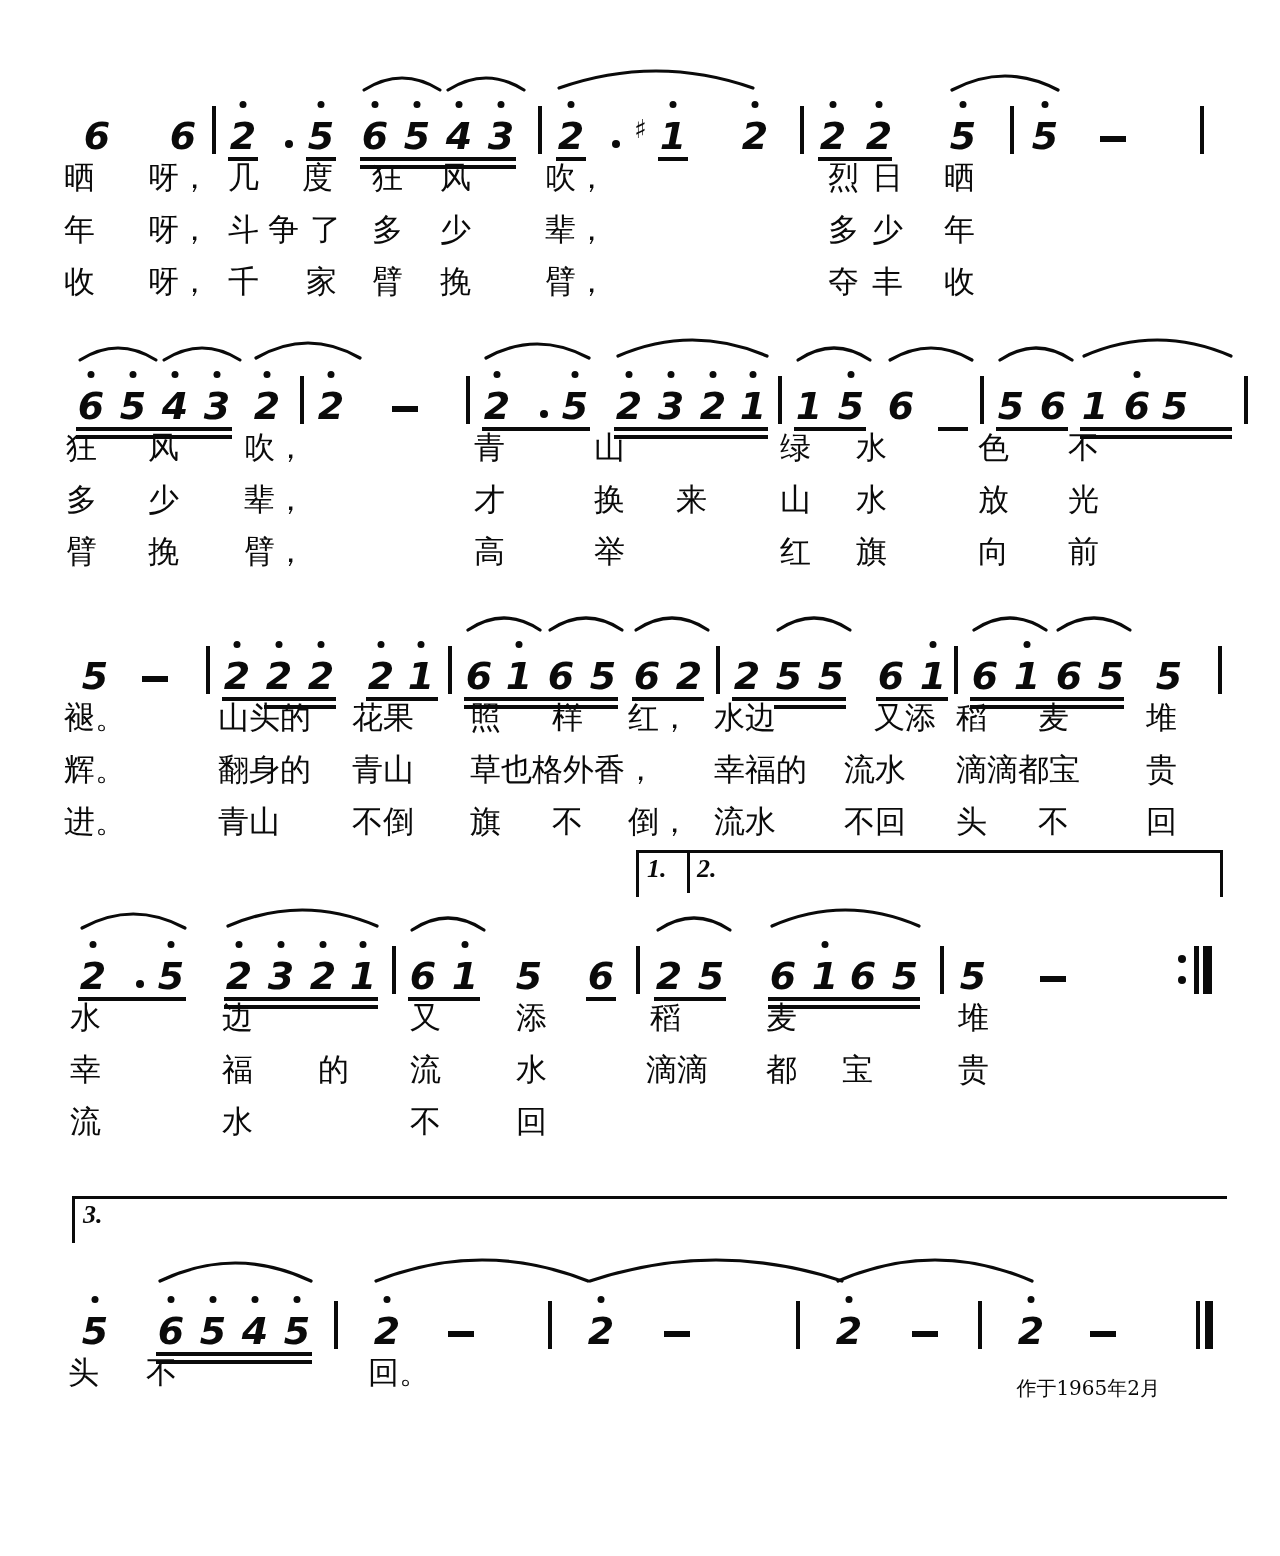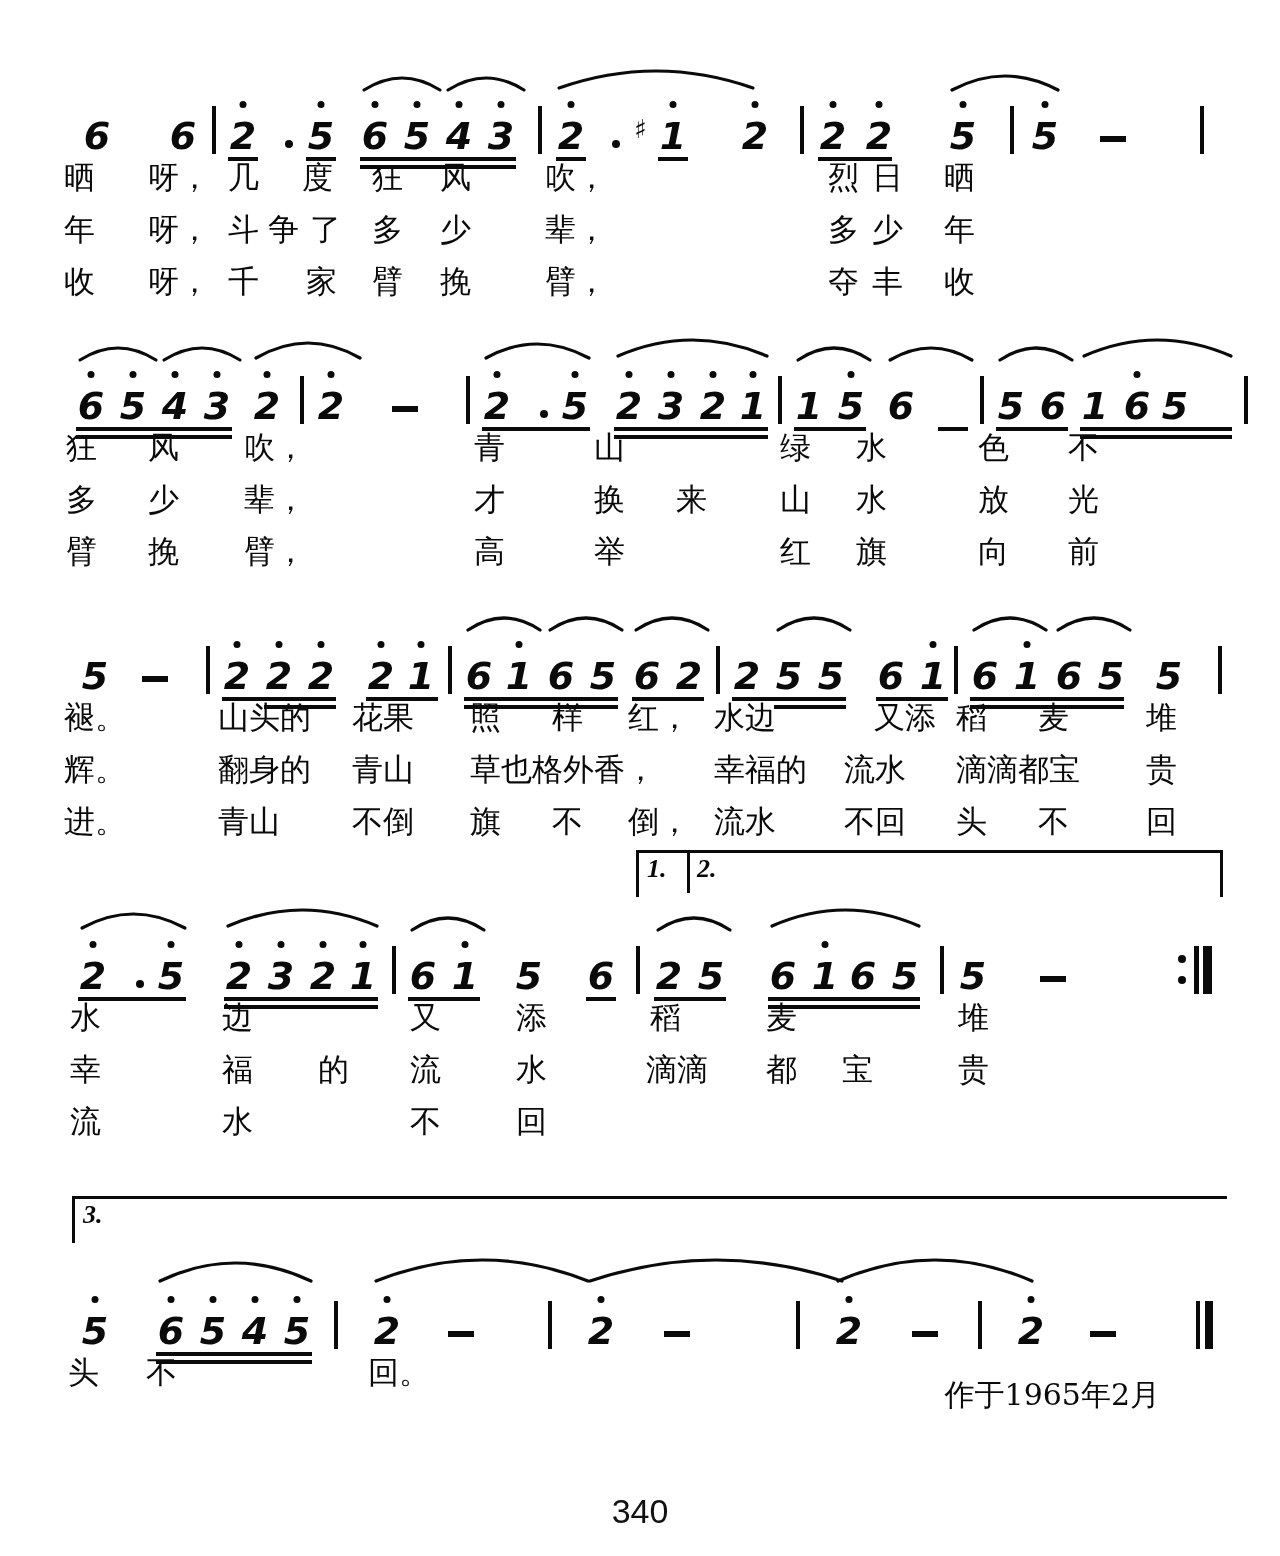--- a/index.html
+++ b/index.html
@@ -194,21 +194,21 @@
     height: 40px;
     background: #0a0a0a;
   }
 
   
   .compose-date {
     position: absolute;
     right: 120px;
     top: 1375px;
     font-family: "DejaVu Serif", "Liberation Serif", serif;
-    font-size: 30px;
+    font-size: 20px;
     white-space: nowrap;
   }
   .page-number {
     position: absolute;
     left: 0;
     right: 0;
     top: 1492px;
     text-align: center;
     font-family: "Liberation Sans", sans-serif;
     font-size: 34px;
@@ -670,15 +670,14 @@
     </div>
 
     <div class="lyrics">
       <span class="syl" style="left:68px;">头</span>
       <span class="syl" style="left:146px;">不</span>
       <span class="syl" style="left:368px;">回。</span>
     </div>
   </div>
 
   <div class="compose-date">作于1965年2月</div>
-  <div class="page-number">340</div>
 
 </div>
 
 </body></html>

